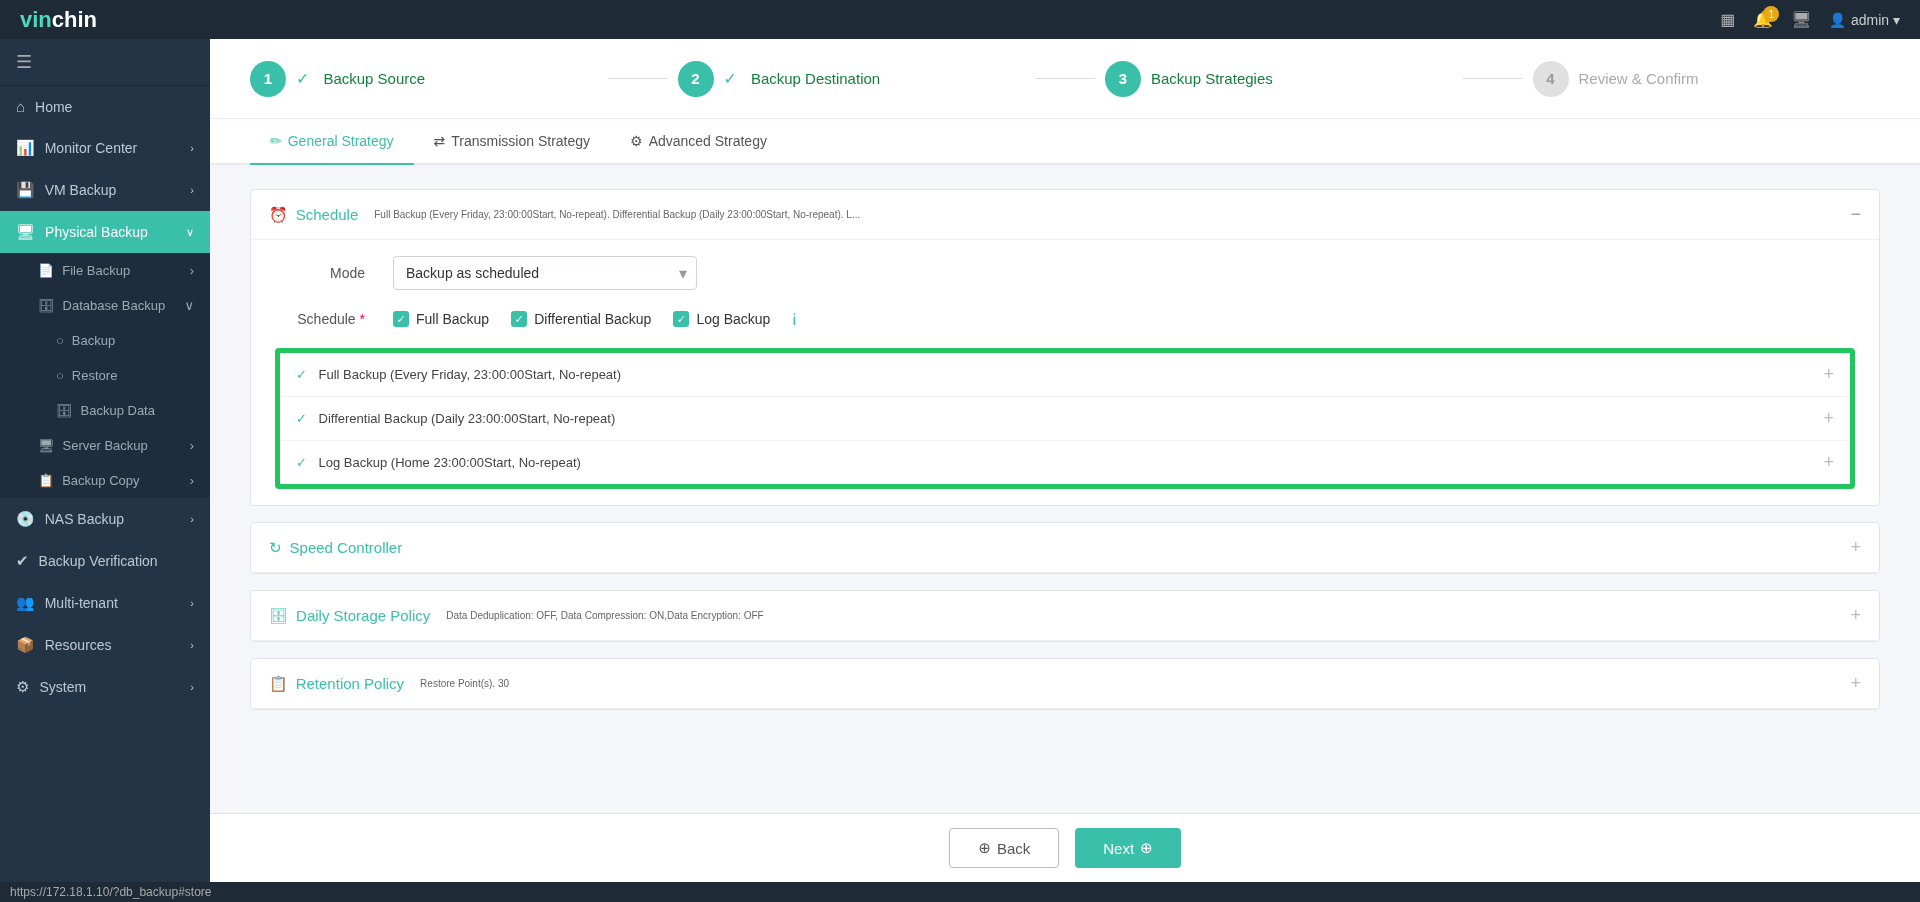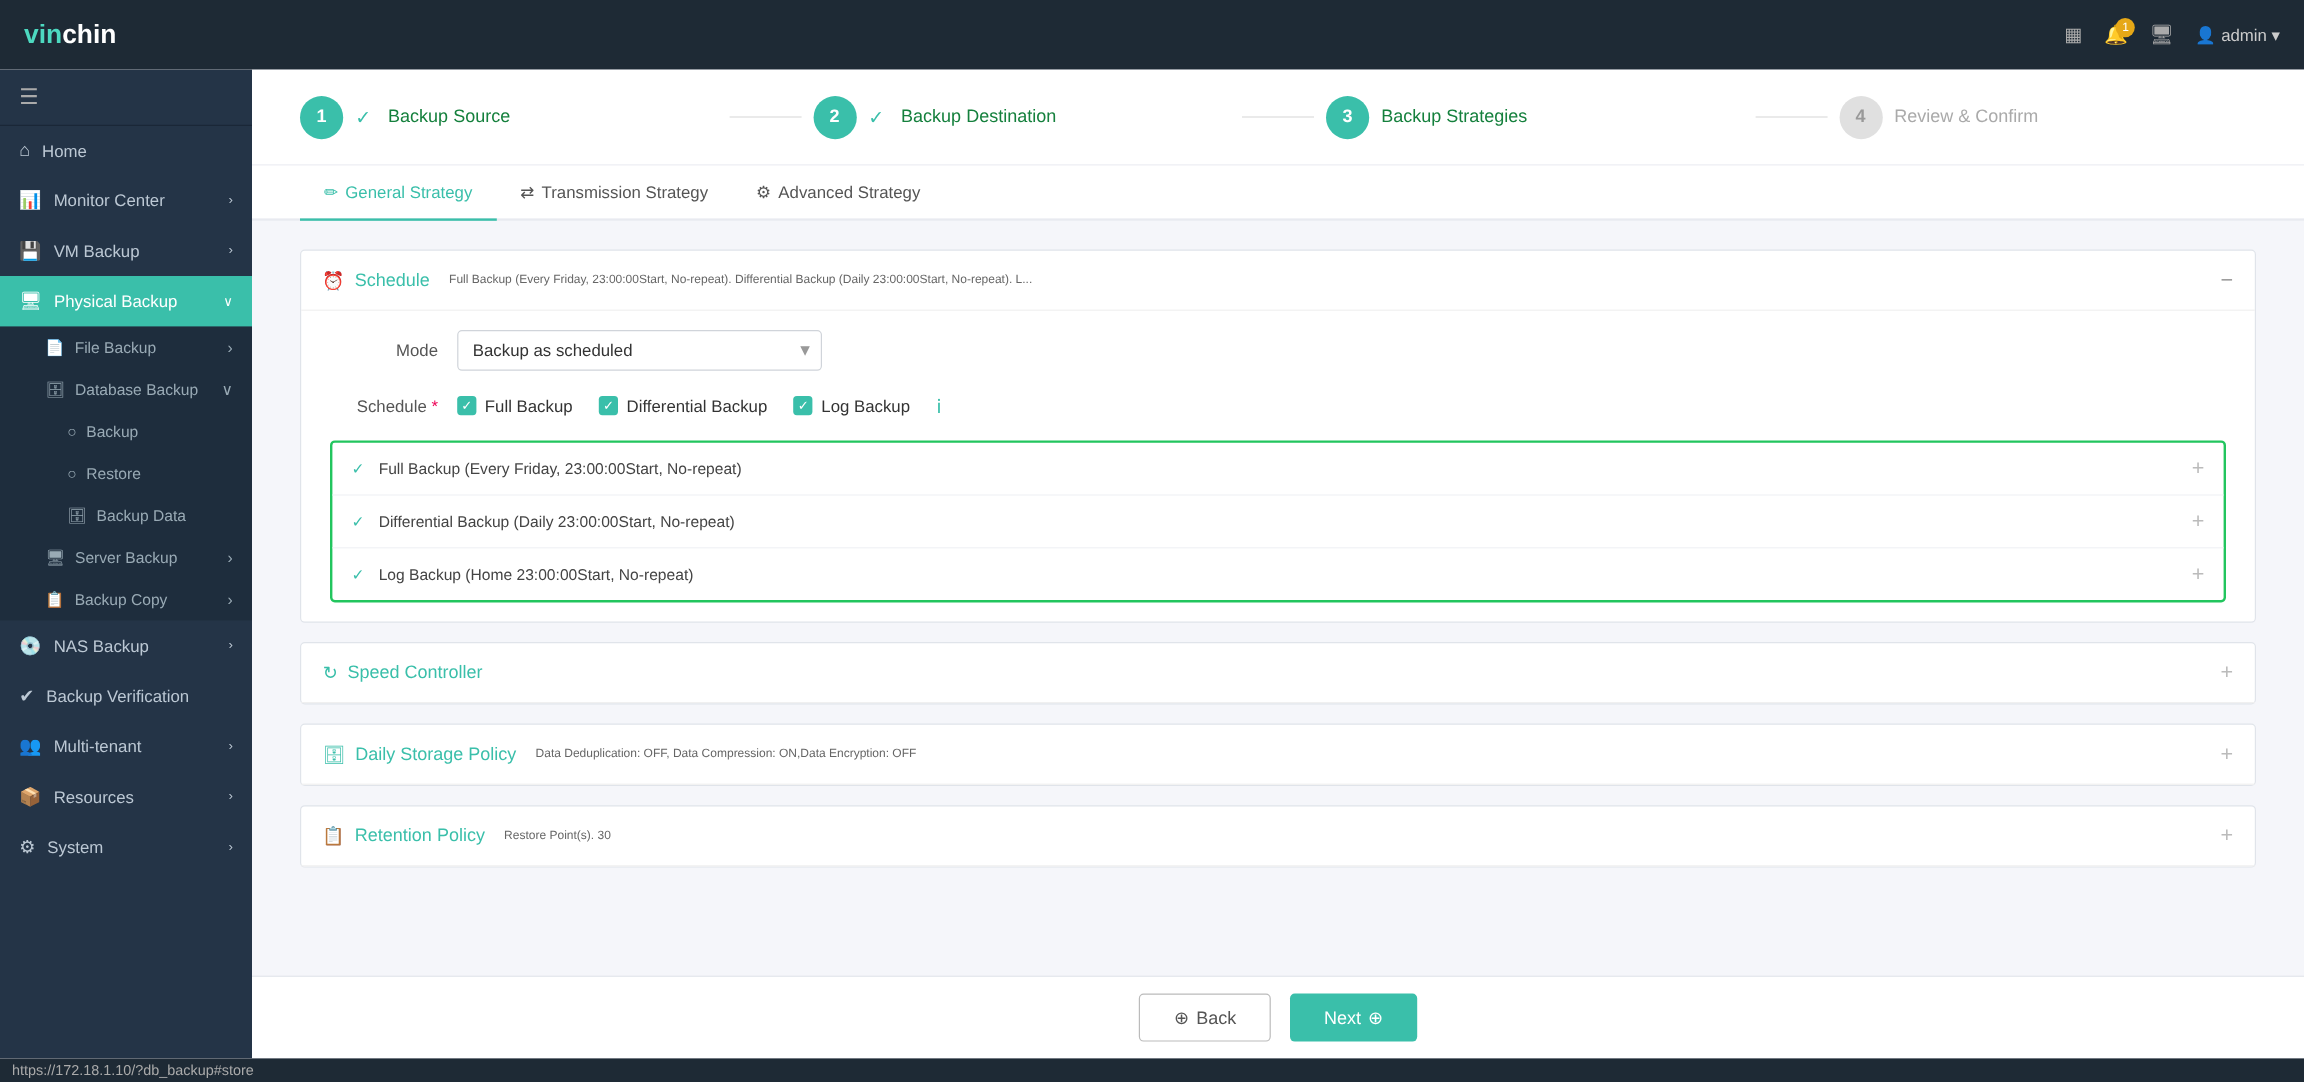--- a/index.html
+++ b/index.html
@@ -1,21 +1,21 @@
 <!DOCTYPE html>
 <html><head>
   <meta charset="utf-8">
   <style>
     * { box-sizing: border-box; margin: 0; padding: 0; }
     body { font-family: 'Segoe UI', Arial, sans-serif; background: #f0f2f5; display: flex; flex-direction: column; height: 902px; overflow: hidden; }
 
     
     .top-nav {
       background: #1e2a35;
-      height: 58px;
+      height: 39px;
       display: flex;
       align-items: center;
       justify-content: space-between;
       padding: 0 20px;
       flex-shrink: 0;
     }
     .logo {
       font-size: 22px;
       font-weight: bold;
       color: #fff;
@@ -226,21 +226,21 @@
     }
     .card-body {
       padding: 16px 24px;
     }
 
     
     .form-row {
       display: flex;
       align-items: center;
       margin-bottom: 18px;
-      gap: 16px;
+      gap: 28px;
     }
     .form-label {
       width: 90px;
       text-align: right;
       color: #555;
       font-size: 14px;
       flex-shrink: 0;
     }
     .form-label.required::after {
       content: ' *';
@@ -298,21 +298,21 @@
       flex-shrink: 0;
     }
     .info-icon {
       color: #3abfaa;
       font-size: 16px;
       cursor: pointer;
     }
 
     
     .schedule-list {
-      border: 2px solid #22c55e;
+      border: 5px solid #22c55e;
       border-radius: 4px;
       margin-top: 8px;
     }
     .schedule-list-item {
       display: flex;
       align-items: center;
       padding: 11px 16px;
       border-bottom: 1px solid #f0f2f5;
       font-size: 13px;
       color: #444;

